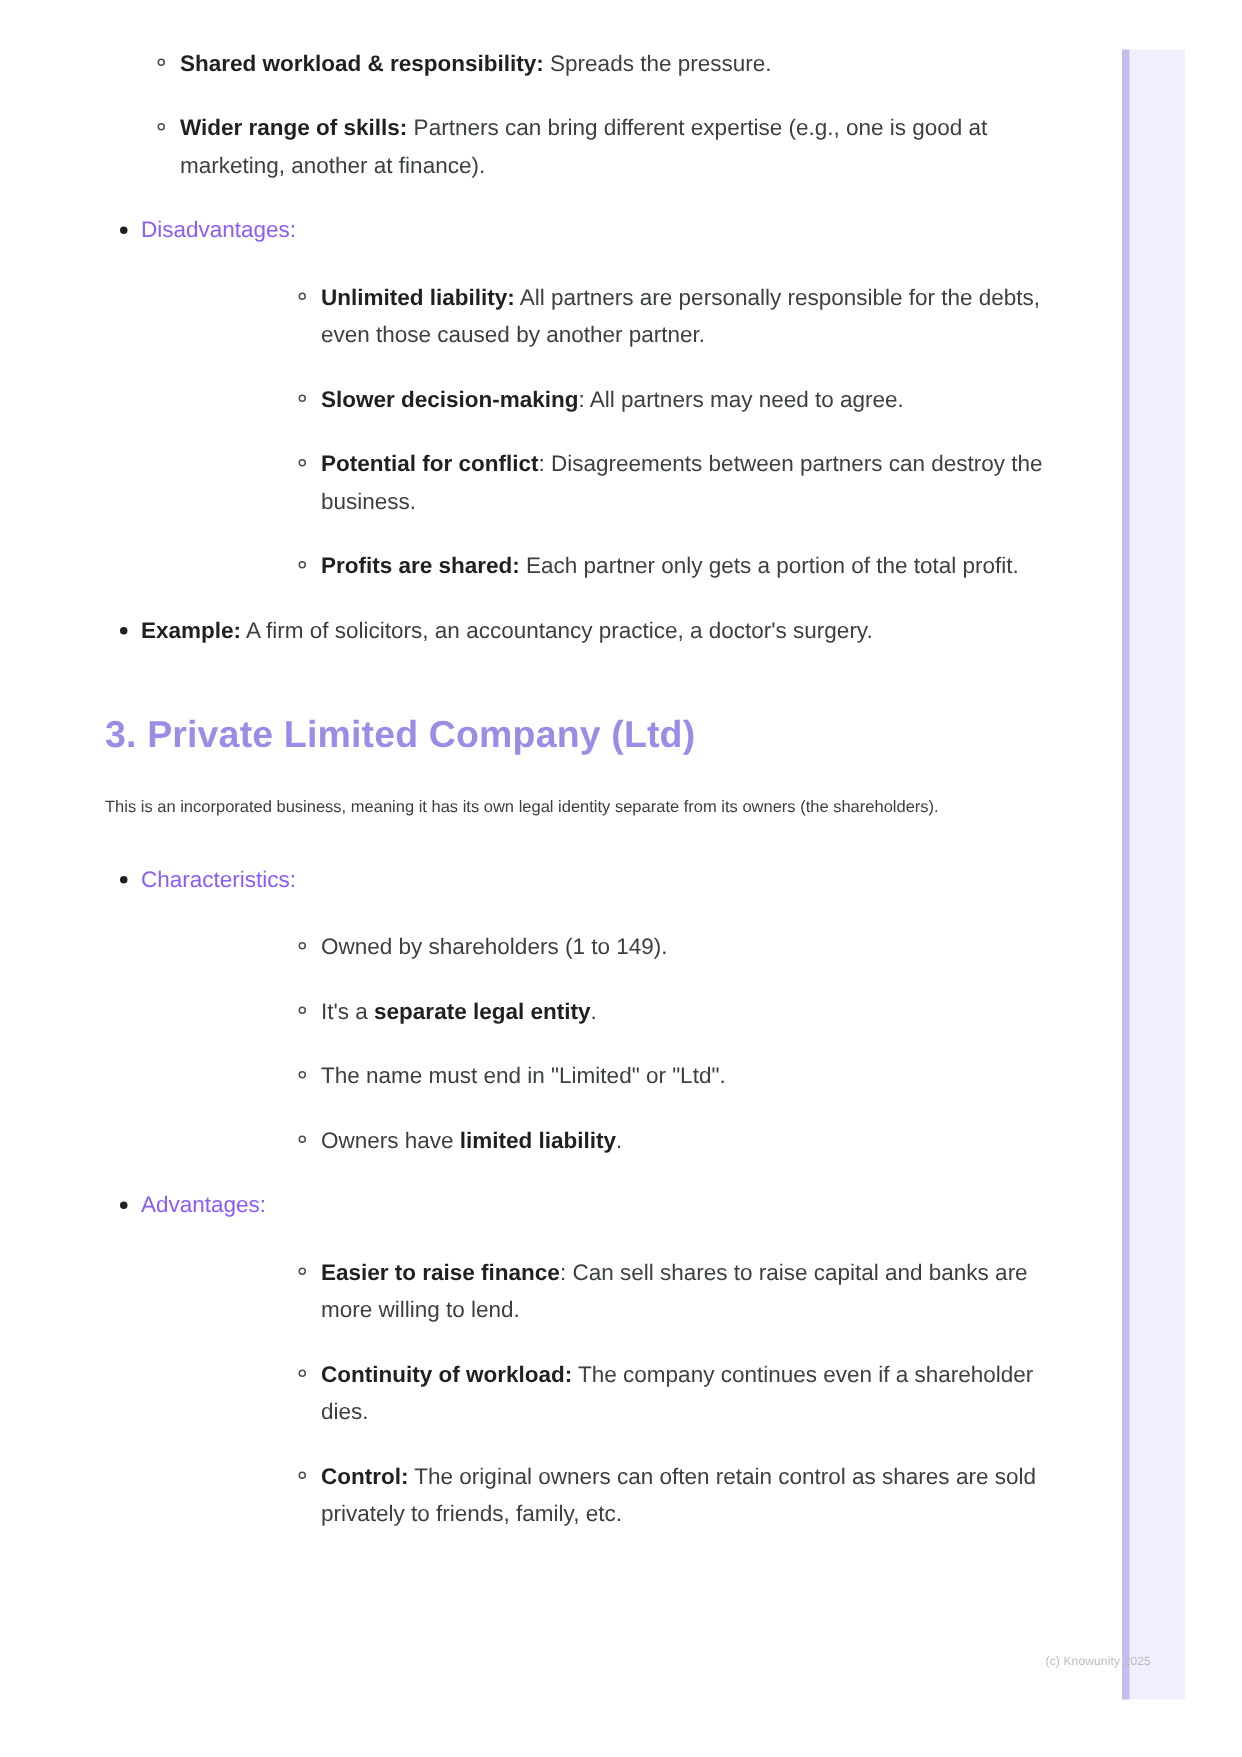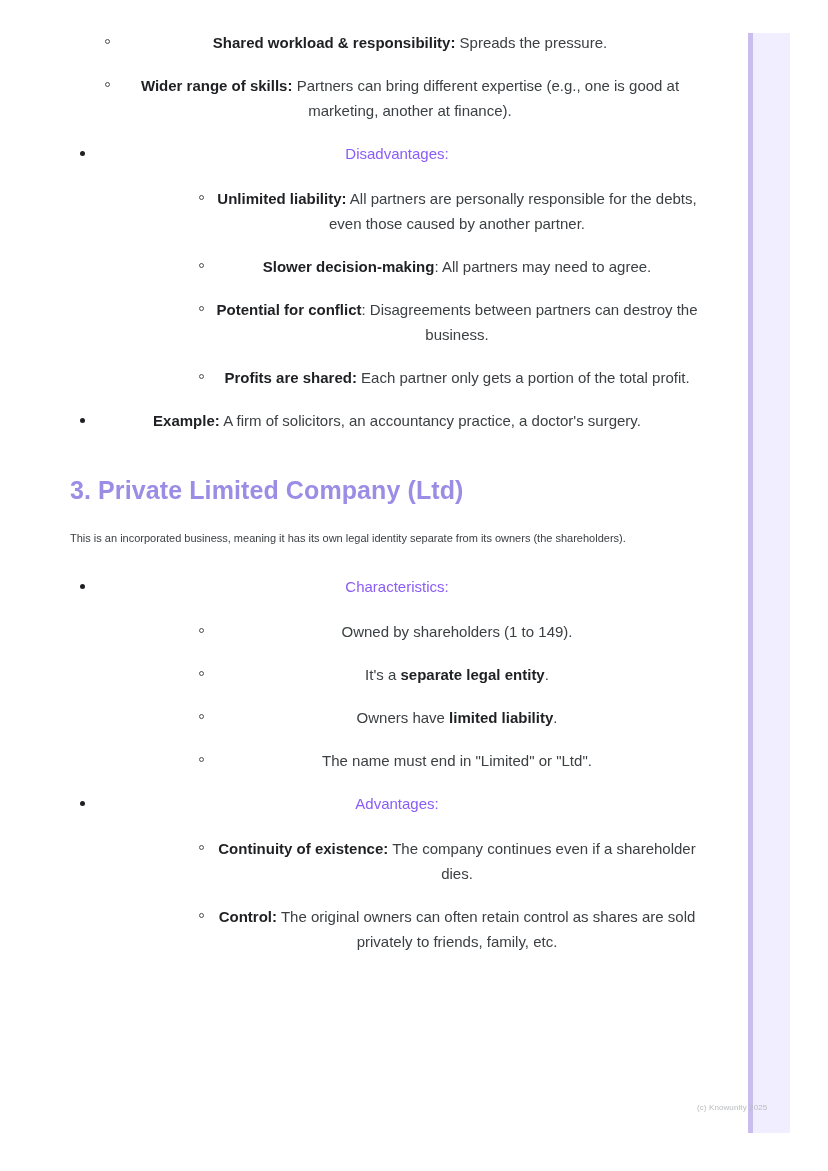--- a/index.html
+++ b/index.html
@@ -31,21 +31,21 @@
 
   
   #content {
     position: absolute;
     left: 0;
     top: 0;
     width: 700px;
     padding: 30px 0 0 0;
   }
 
-  .doc-section { padding: 0; margin: 0; text-align: center; }
+  .doc-section { padding: 0; margin: 0; }
 
   
   ul.level1 {
     list-style: none;
     margin: 0;
     padding: 0;
   }
   ul.level1 > li.bullet-item {
     position: relative;
     padding-left: 94px;
@@ -210,39 +210,42 @@
         <span class="group-head">Characteristics:</span>
         <div class="sub-list-wrap">
           <ul class="level2">
             <li class="sub-item">
               <span>Owned by shareholders (1 to 149).</span><span class="inline-strong"></span><span></span>
             </li>
             <li class="sub-item">
               <span>It's a </span><span class="inline-strong">separate legal entity</span><span>.</span>
             </li>
             <li class="sub-item">
+              <span>The name must end in "Limited" or "Ltd".</span><span class="inline-strong"></span><span></span>
+            </li>
+            <li class="sub-item">
               <span>Owners have </span><span class="inline-strong">limited liability</span><span>.</span>
-            </li>
-            <li class="sub-item">
-              <span>The name must end in "Limited" or "Ltd".</span><span class="inline-strong"></span><span></span>
             </li>
           </ul>
         </div>
       </li>
     </ul>
   </div>
 
   <div class="doc-section">
     <ul class="level1">
       <li class="bullet-item">
         <span class="group-head">Advantages:</span>
         <div class="sub-list-wrap">
           <ul class="level2">
             <li class="sub-item">
-              <span class="term">Continuity of existence:</span><span> The company continues even if a shareholder dies.</span>
+              <span class="term">Easier to raise finance</span><span class="term-punct">:</span><span> Can sell shares to raise capital and banks are more willing to lend.</span>
+            </li>
+            <li class="sub-item">
+              <span class="term">Continuity of workload:</span><span> The company continues even if a shareholder dies.</span>
             </li>
             <li class="sub-item">
               <span class="term">Control:</span><span> The original owners can often retain control as shares are sold privately to friends, family, etc.</span>
             </li>
           </ul>
         </div>
       </li>
     </ul>
   </div>
 

